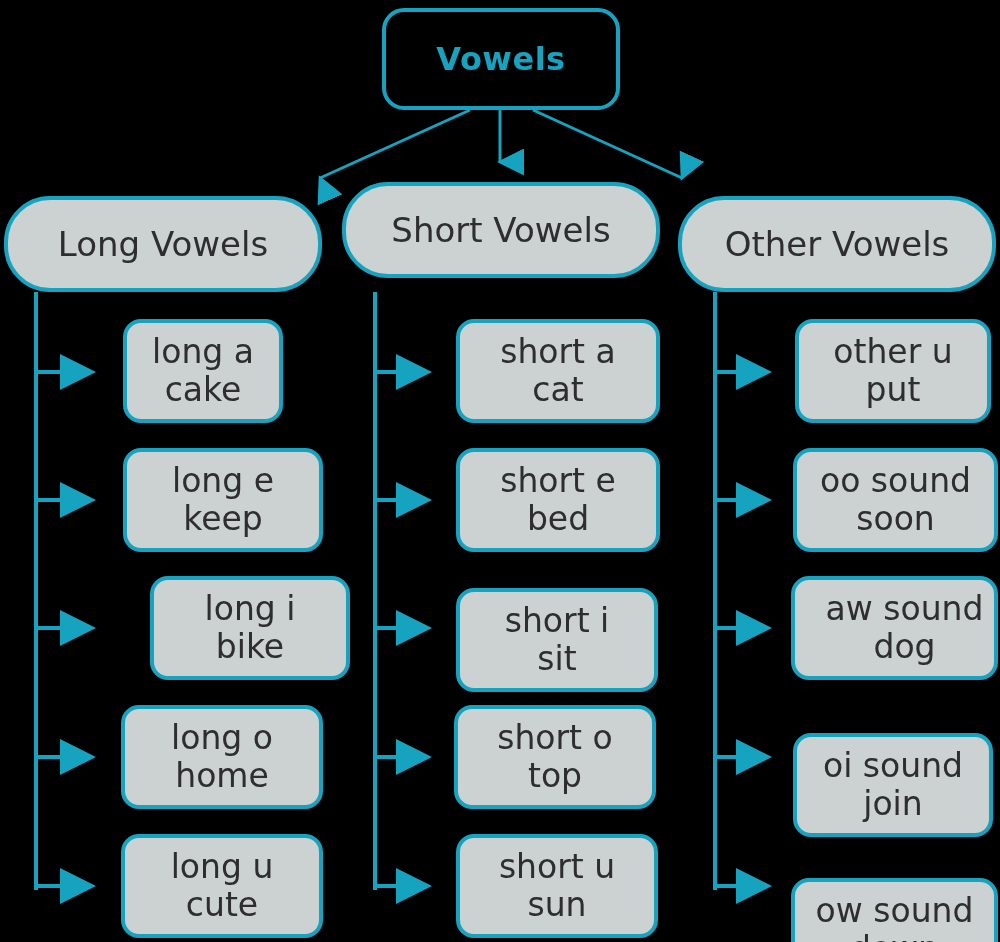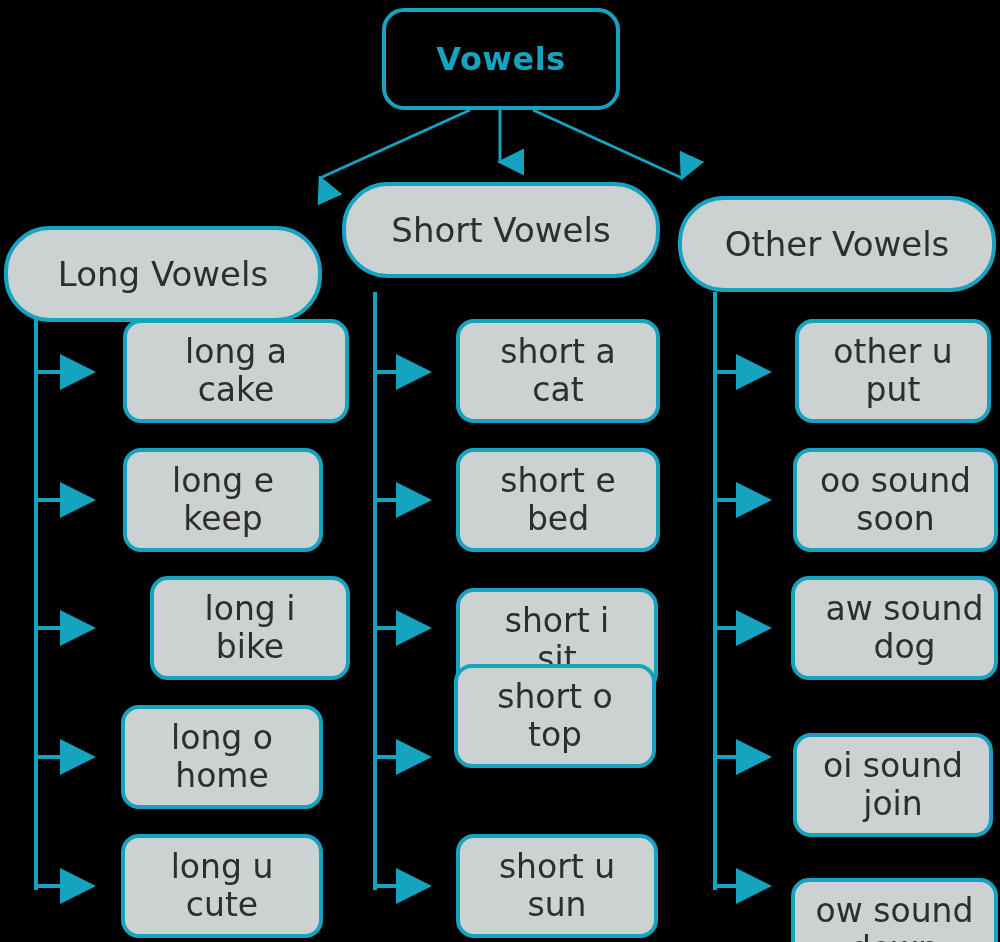--- a/index.html
+++ b/index.html
@@ -100,31 +100,31 @@
       <path d="M715,628 L768,628" marker-end="url(#arrowRight)"></path>
       <path d="M715,757 L768,757" marker-end="url(#arrowRight)"></path>
       <path d="M715,886 L768,886" marker-end="url(#arrowRight)"></path>
     </g>
   </svg>
 
   <div class="node root" style="left:382px; top:8px; width:238px; height:102px;">
     <span>Vowels</span>
   </div>
 
-  <div class="node cat" style="left:4px; top:196px; width:318px; height:96px;margin-top:30px;">
+  <div class="node cat" style="left:4px; top:196px; width:318px; height:96px;">
     <span>Long Vowels</span>
   </div>
   <div class="node cat" style="left:342px; top:182px; width:318px; height:96px;">
     <span>Short Vowels</span>
   </div>
   <div class="node cat" style="left:678px; top:196px; width:318px; height:96px;">
     <span>Other Vowels</span>
   </div>
 
-  <div class="node leaf" style="left:123px; top:319px; width:226px; height:104px;">
+  <div class="node leaf" style="left:123px; top:319px; width:160px; height:104px;">
     <span class="leaf-line">long a</span>
     <span class="leaf-line l2">cake</span>
   </div>
   <div class="node leaf" style="left:123px; top:448px; width:200px; height:104px;">
     <span class="leaf-line">long e</span>
     <span class="leaf-line l2">keep</span>
   </div>
   <div class="node leaf" style="left:121px; top:576px; width:200px; height:104px;margin-left:29px;">
     <span class="leaf-line">long i</span>
     <span class="leaf-line l2">bike</span>
@@ -143,21 +143,21 @@
     <span class="leaf-line l2">cat</span>
   </div>
   <div class="node leaf" style="left:456px; top:448px; width:204px; height:104px;">
     <span class="leaf-line">short e</span>
     <span class="leaf-line l2">bed</span>
   </div>
   <div class="node leaf" style="left:456px; top:588px; width:202px; height:104px;">
     <span class="leaf-line">short i</span>
     <span class="leaf-line l2">sit</span>
   </div>
-  <div class="node leaf" style="left:454px; top:664px; width:202px; height:104px;">
+  <div class="node leaf" style="left:454px; top:705px; width:202px; height:104px;">
     <span class="leaf-line">short o</span>
     <span class="leaf-line l2">top</span>
   </div>
   <div class="node leaf" style="left:795px; top:319px; width:196px; height:104px;">
     <span class="leaf-line">other u</span>
     <span class="leaf-line l2">put</span>
   </div>
 
   <div class="node leaf" style="left:456px; top:834px; width:202px; height:104px;">
     <span class="leaf-line">short u</span>

